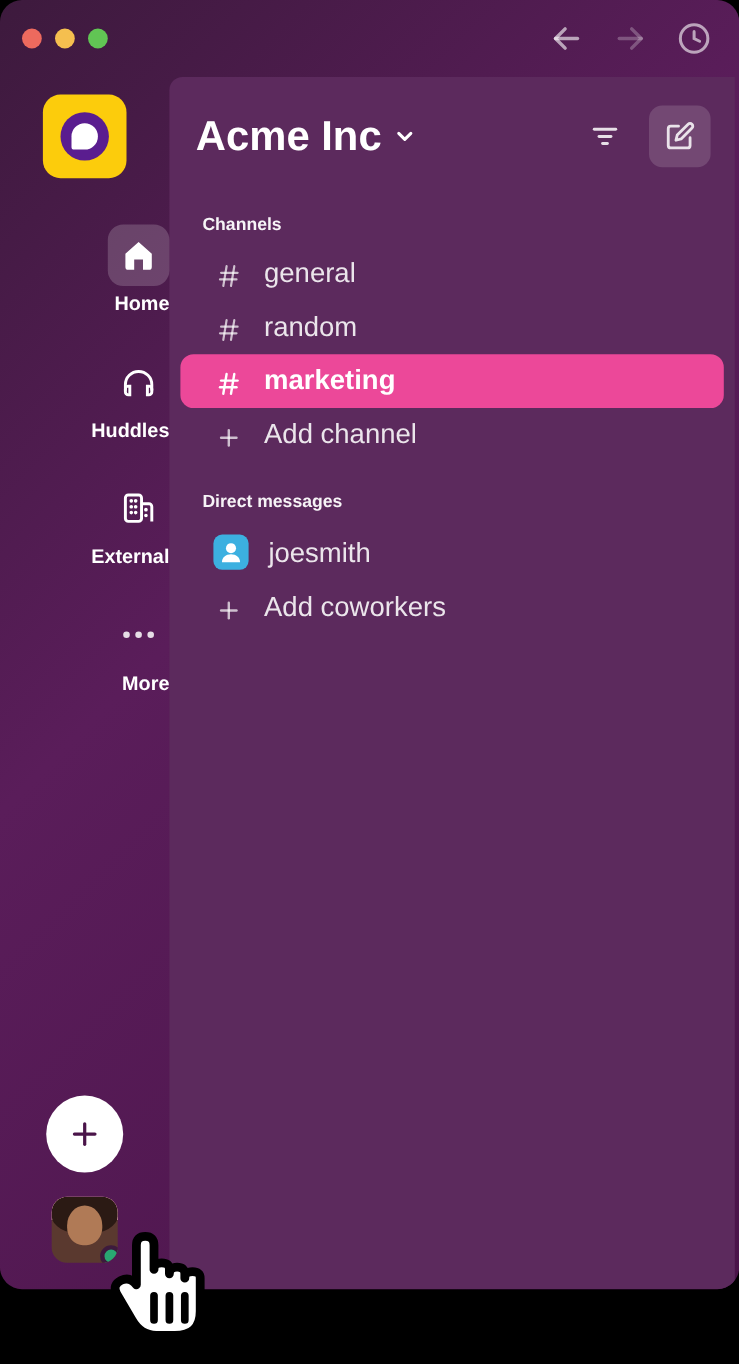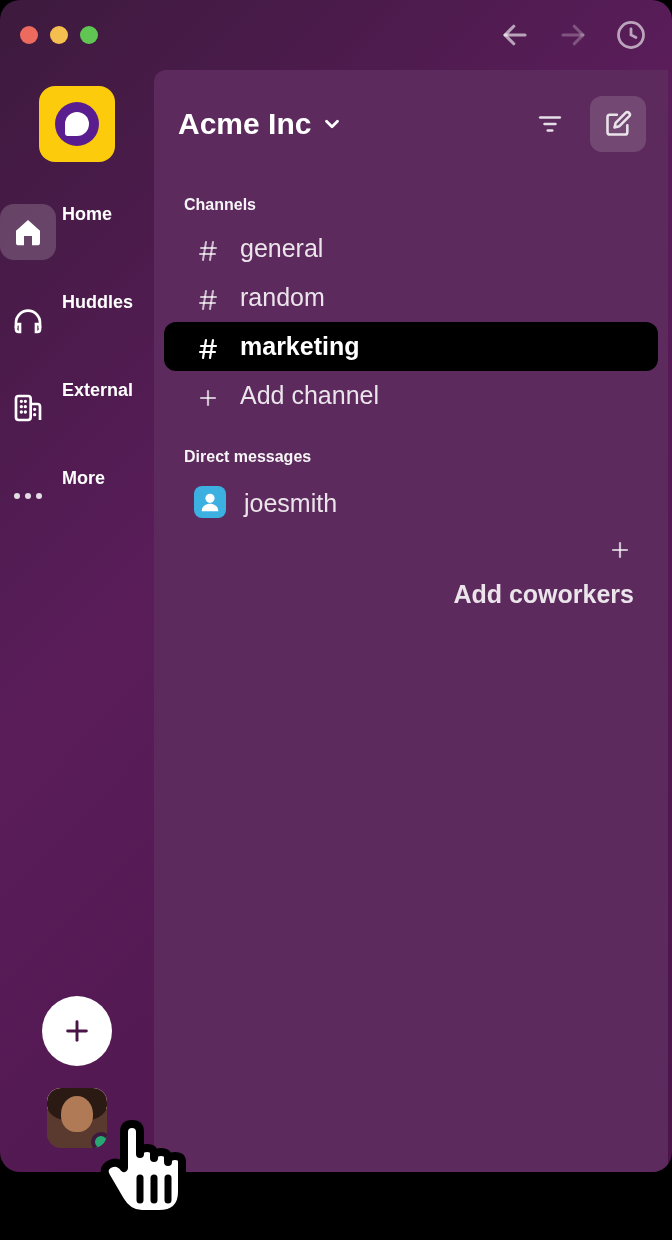--- a/index.html
+++ b/index.html
@@ -75,21 +75,22 @@
       width: 44px; height: 44px;
       background: #5a1d8f;
       border-radius: 50%;
       display: flex;
       align-items: center;
       justify-content: center;
     }
     .bird { width: 24px; height: 24px; background: #fff; border-radius: 50% 50% 50% 10%; position: relative; }
     .rail-item {
       display: flex;
-      align-items: flex-start;
+      flex-direction: column;
+      align-items: flex-end;
       gap: 6px;
       color: #fff;
       font-size: 18px;
       font-weight: 600;
       padding: 10px 0 18px 0;
       cursor: pointer;
       width: 100%;
     }
     .rail-icon-box {
       width: 56px; height: 56px;
@@ -151,21 +152,21 @@
       padding: 26px 0 0 0;
       color: #fff;
       margin-right: 4px;
     }
     .sidebar-header {
       display: flex;
       align-items: center;
       padding: 0 22px 16px 24px;
     }
     .ws-name {
-      font-size: 30px;
+      font-size: 38px;
       font-weight: 800;
       display: flex;
       align-items: center;
       gap: 10px;
       cursor: pointer;
     }
     .header-actions {
       margin-left: auto;
       display: flex;
       gap: 12px;
@@ -190,38 +191,38 @@
       align-items: flex-end;
       gap: 18px;
       padding: 10px 24px 10px 30px;
       font-size: 25px;
       color: rgba(255,255,255,0.88);
       cursor: pointer;
       margin: 0 10px;
       border-radius: 12px;
     }
     .channel-row.selected {
-      background: #000000;
+      background: #ec4899;
       color: #fff;
       font-weight: 600;
     }
     .hash-icon { width: 28px; display: flex; justify-content: center; color: rgba(255,255,255,0.7); }
     .channel-row.selected .hash-icon { color: #fff; }
     .plus-icon { width: 28px; display: flex; justify-content: center; color: rgba(255,255,255,0.7);}
     .dm-avatar {
       width: 32px; height: 32px; border-radius: 8px; flex-shrink: 0;
       display: flex; align-items: center; justify-content: center;
       overflow: hidden;
       position: relative;
     }
     .dm-avatar.generic { background: #3cb0e0; }
     .dm-avatar.generic svg { fill: #fff; }
     .dm-avatar.photo { background: #f9c2b8; }
     .you-label { color: rgba(255,255,255,0.55); font-weight: 400; }
-    .add-coworkers { font-weight: 700; flex-direction: column; }
+    .add-coworkers { font-weight: 400; }
     .cursor-hand {
       position: absolute;
       left: 94px;
       top: 1102px;
       z-index: 10;
     }
   </style>
 </head>
 <body>
 

